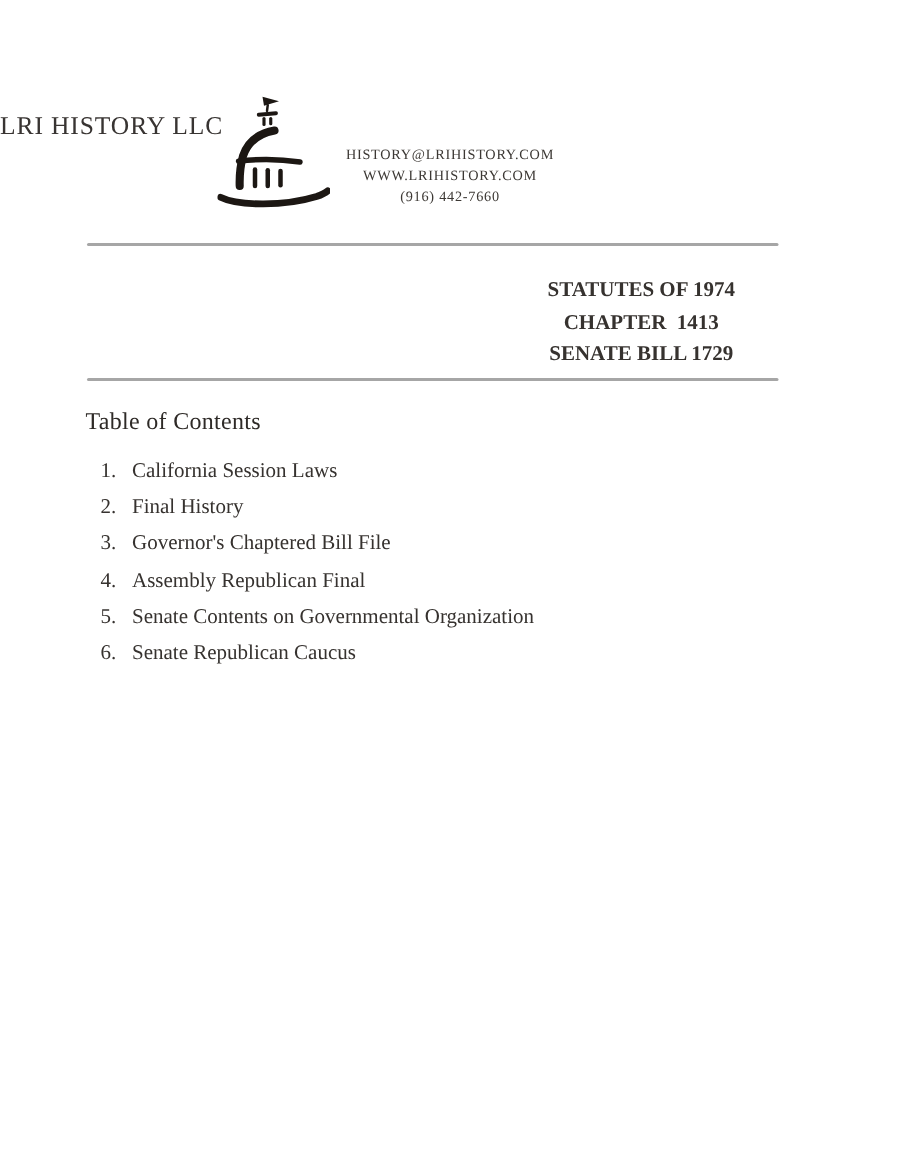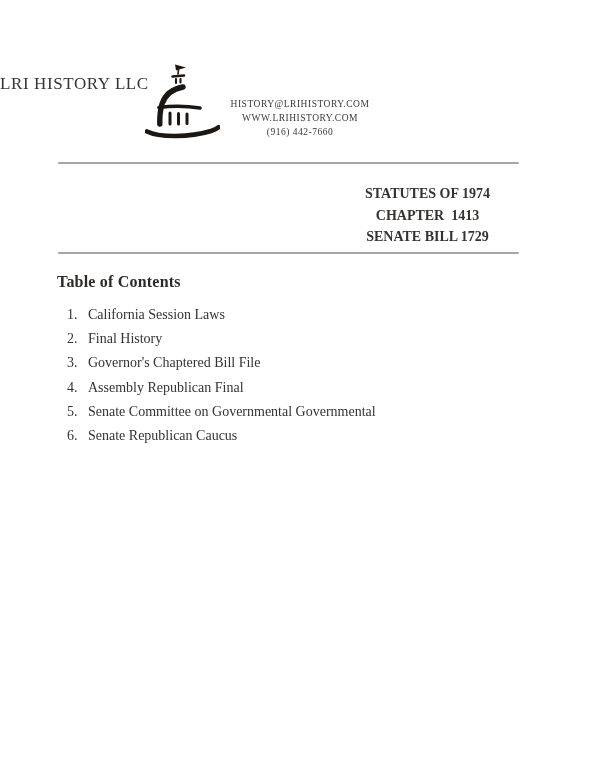--- a/index.html
+++ b/index.html
@@ -56,21 +56,21 @@
     font-size: 14px;
     line-height: 21.5px;
     color: #36322f;
   }
   .statute-line { white-space: pre; }
 
   
   .toc-heading {
     position: absolute;
     left: 57px; top: 273px;
-    font-weight: bold;
+    font-weight: normal;
     font-size: 16px;
     letter-spacing: 0.2px;
     color: #2e2a27;
   }
   .toc-list {
     position: absolute;
     left: 67px; top: 307px;
     list-style: none;
   }
   .toc-item {
@@ -139,21 +139,21 @@
     <li class="toc-item">
       <span class="toc-num">3.</span>
       <span class="toc-label">Governor's Chaptered Bill File</span>
     </li>
     <li class="toc-item">
       <span class="toc-num">4.</span>
       <span class="toc-label">Assembly Republican Final</span>
     </li>
     <li class="toc-item">
       <span class="toc-num">5.</span>
-      <span class="toc-label">Senate Committee on Governmental Governmental</span>
+      <span class="toc-label">Senate Contents on Governmental Organization</span>
     </li>
     <li class="toc-item">
       <span class="toc-num">6.</span>
       <span class="toc-label">Senate Republican Caucus</span>
     </li>
   </ul>
 
 </div>
 
 </body></html>

